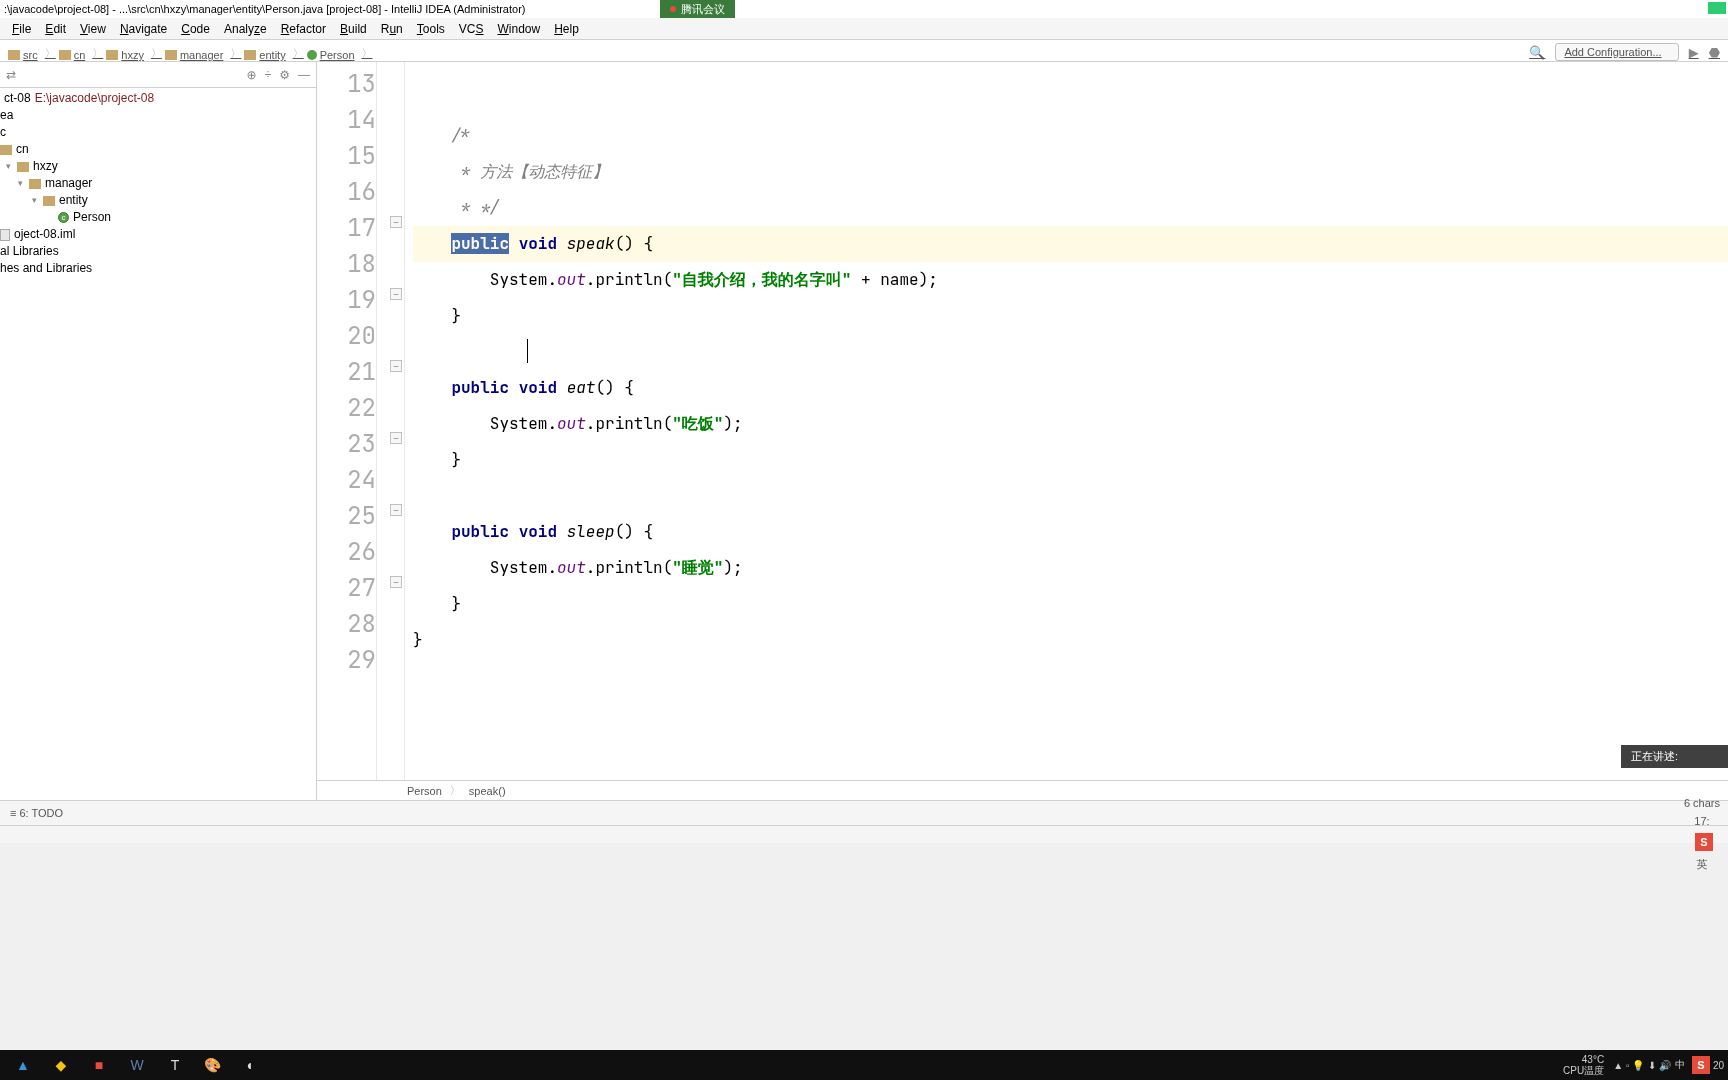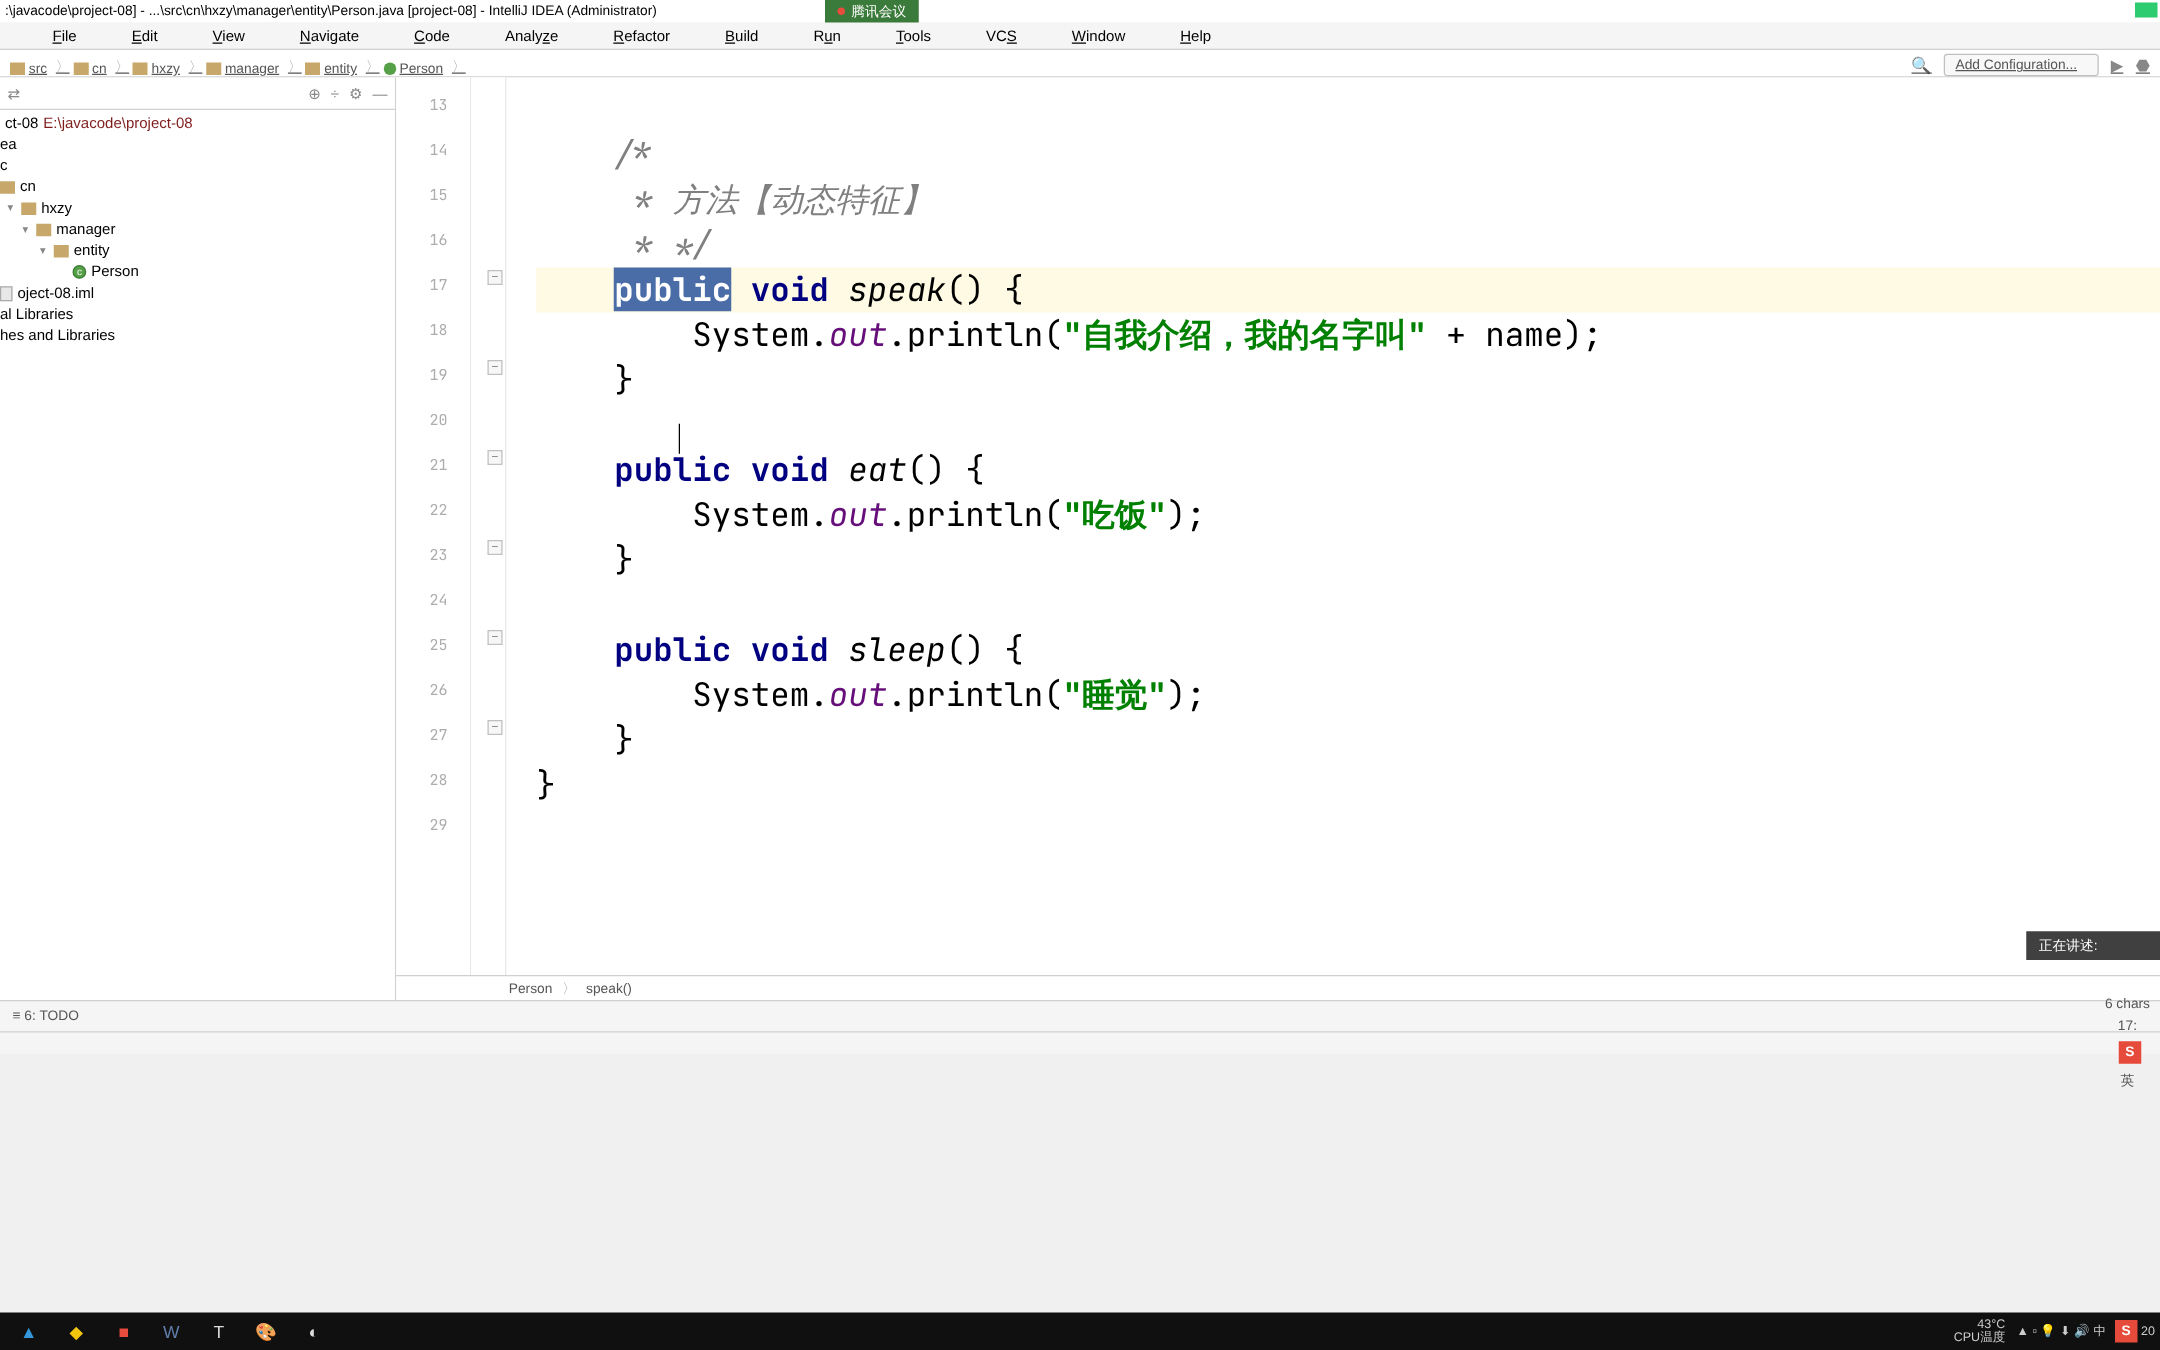--- a/index.html
+++ b/index.html
@@ -56,21 +56,20 @@
   align-items: center;
   background: #f5f5f5;
   border-bottom: 1px solid #d0d0d0;
   padding: 0 6px;
 }
 .menu-item {
   padding: 2px 6px;
   margin-right: 2px;
   color: #000;
   cursor: pointer;
-  margin-left: 30px;
 }
 .menu-item u { text-decoration: underline; }
 
 
 .breadcrumb-bar {
   height: 22px;
   display: flex;
   align-items: flex-end;
   background: #fff;
   border-bottom: 1px solid #d0d0d0;
@@ -226,25 +225,24 @@
 
 .editor-body {
   flex: 1;
   display: flex;
   position: relative;
 }
 .gutter {
   width: 60px;
   background: #fff;
   text-align: right;
-  padding-right: 18px;
   padding-top: 4px;
   color: #adadad;
   font-family: "JetBrains Mono", "Courier New", monospace;
-  font-size: 12px;
+  font-size: 24px;
   line-height: 36px;
   border-right: 1px solid #e8e8e8;
 }
 .fold-gutter {
   width: 28px;
   background: #fff;
   border-right: 1px solid #e8e8e8;
   padding-top: 4px;
   font-family: monospace;
   font-size: 20px;
@@ -257,28 +255,27 @@
   width: 12px; height: 12px;
   border: 1px solid #c0c0c0;
   background: #f7f7f7;
   font-size: 9px;
   line-height: 10px;
   text-align: center;
   color: #888;
 }
 .code {
   flex: 1;
-  padding-top: 8px;
+  padding-top: 20px;
   padding-left: 8px;
   font-family: "JetBrains Mono", "Courier New", monospace;
-  font-size: 26px;
+  font-size: 16px;
   line-height: 36px;
   white-space: pre;
   position: relative;
-  margin-left: 16px;
 }
 .code .cm { color: #808080; font-style: italic; }
 .code .kw { color: #000080; font-weight: bold; }
 .code .mn { color: #000000; font-style: italic; }
 .code .fld { color: #660e7a; font-style: italic; }
 .code .str { color: #008000; font-weight: bold; }
 .code .hl-line { background: #fffae3; display: inline-block; width: 100%; }
 .code .sel { background: #4a6da7; color: #fff; }
 .text-cursor {
   position: absolute;

